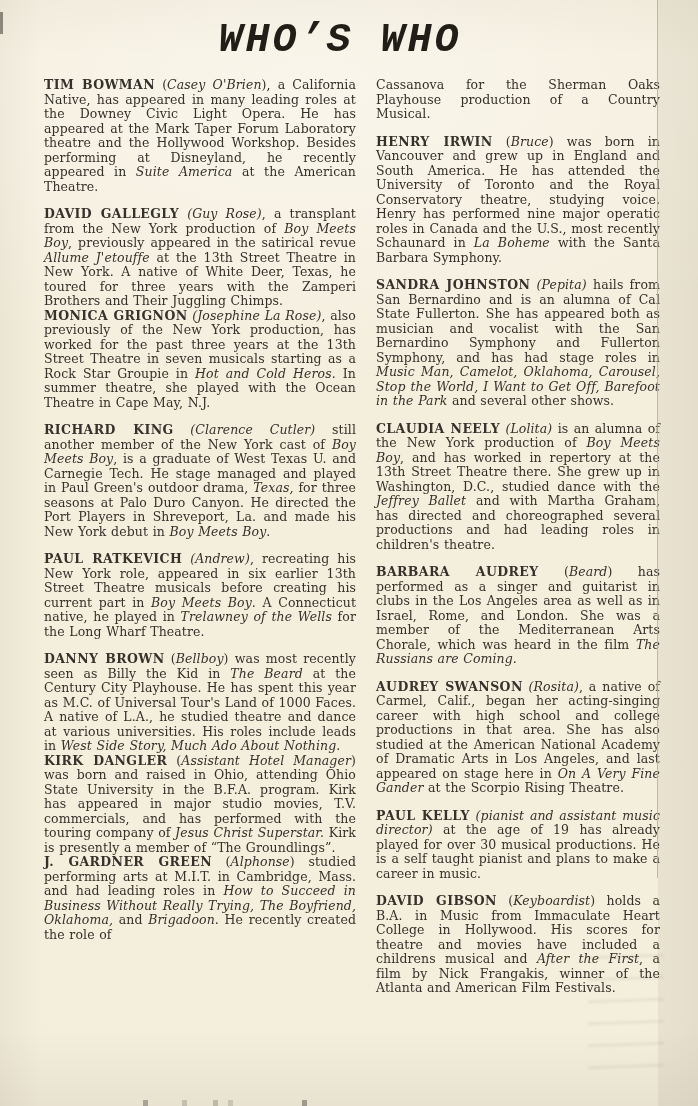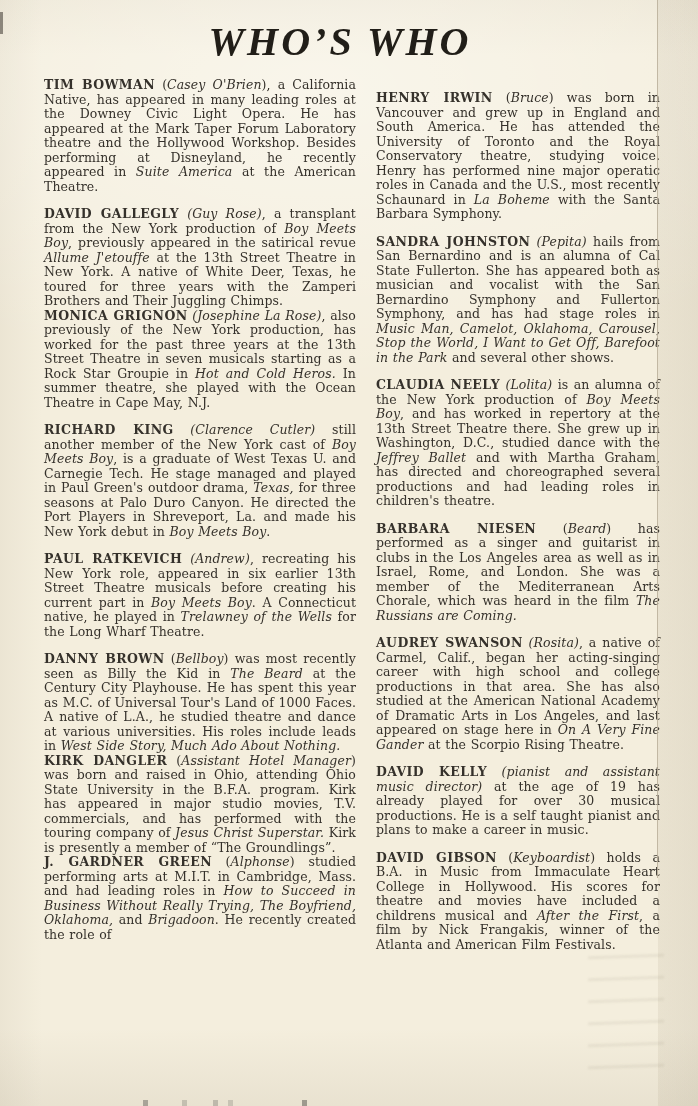--- a/index.html
+++ b/index.html
@@ -24,21 +24,21 @@
       linear-gradient(to bottom, rgba(120,105,80,0.05), rgba(120,105,80,0) 5%, rgba(120,105,80,0) 93%, rgba(120,105,80,0.09));
     pointer-events: none;
   }
   .page-title {
     position: absolute;
     top: 18px;
     left: 0;
     width: 680px;
     margin: 0;
     text-align: center;
-    font-family: Liberation Serif, serif;
+    font-family: Liberation Mono, monospace;
     font-style: italic;
     font-weight: bold;
     font-size: 40px;
     letter-spacing: 3px;
     color: var(--ink-title, #211e18);
   }
   .col {
     position: absolute;
     top: 78px;
     color: var(--ink, #35312b);
@@ -126,26 +126,27 @@
     <p class="bio"><span class="nm">TIM BOWMAN</span><span class="tx"> (</span><span class="it">Casey O'Brien</span><span class="tx">), a California Native, has appeared in many leading roles at the Downey Civic Light Opera. He has appeared at the Mark Taper Forum Laboratory theatre and the Hollywood Workshop. Besides performing at Disneyland, he recently appeared in </span><span class="it">Suite America</span><span class="tx"> at the American Theatre.</span></p>
     <p class="bio gap"><span class="nm">DAVID GALLEGLY</span><span class="tx"> </span><span class="it">(Guy Rose)</span><span class="tx">, a transplant from the New York production of </span><span class="it">Boy Meets Boy</span><span class="tx">, previously appeared in the satirical revue </span><span class="it">Allume J'etouffe</span><span class="tx"> at the 13th Street Theatre in New York. A native of White Deer, Texas, he toured for three years with the Zamperi Brothers and Their Juggling Chimps.</span></p>
     <p class="bio"><span class="nm">MONICA GRIGNON</span><span class="tx"> </span><span class="it">(Josephine La Rose)</span><span class="tx">, also previously of the New York production, has worked for the past three years at the 13th Street Theatre in seven musicals starting as a Rock Star Groupie in </span><span class="it">Hot and Cold Heros.</span><span class="tx"> In summer theatre, she played with the Ocean Theatre in Cape May, N.J.</span></p>
     <p class="bio gap"><span class="nm">RICHARD KING</span><span class="tx"> </span><span class="it">(Clarence Cutler)</span><span class="tx"> still another member of the New York cast of </span><span class="it">Boy Meets Boy</span><span class="tx">, is a graduate of West Texas U. and Carnegie Tech. He stage managed and played in Paul Green's outdoor drama, </span><span class="it">Texas,</span><span class="tx"> for three seasons at Palo Duro Canyon. He directed the Port Players in Shreveport, La. and made his New York debut in </span><span class="it">Boy Meets Boy</span><span class="tx">.</span></p>
     <p class="bio gap"><span class="nm">PAUL RATKEVICH</span><span class="tx"> </span><span class="it">(Andrew)</span><span class="tx">, recreating his New York role, appeared in six earlier 13th Street Theatre musicals before creating his current part in </span><span class="it">Boy Meets Boy</span><span class="tx">. A Connecticut native, he played in </span><span class="it">Trelawney of the Wells</span><span class="tx"> for the Long Wharf Theatre.</span></p>
     <p class="bio gap"><span class="nm">DANNY BROWN</span><span class="tx"> (</span><span class="it">Bellboy</span><span class="tx">) was most recently seen as Billy the Kid in </span><span class="it">The Beard</span><span class="tx"> at the Century City Playhouse. He has spent this year as M.C. of Universal Tour's Land of 1000 Faces. A native of L.A., he studied theatre and dance at various universities. His roles include leads in </span><span class="it">West Side Story, Much Ado About Nothing.</span></p>
     <p class="bio"><span class="nm">KIRK DANGLER</span><span class="tx"> (</span><span class="it">Assistant Hotel Manager</span><span class="tx">) was born and raised in Ohio, attending Ohio State University in the B.F.A. program. Kirk has appeared in major studio movies, T.V. commercials, and has performed with the touring company of </span><span class="it">Jesus Christ Superstar.</span><span class="tx"> Kirk is presently a member of “The Groundlings”.</span></p>
     <p class="bio"><span class="nm">J. GARDNER GREEN</span><span class="tx"> (</span><span class="it">Alphonse</span><span class="tx">) studied performing arts at M.I.T. in Cambridge, Mass. and had leading roles in </span><span class="it">How to Succeed in Business Without Really Trying, The Boyfriend, Oklahoma,</span><span class="tx"> and </span><span class="it">Brigadoon</span><span class="tx">. He recently created the role of</span></p>
   </div>
 <div class="col col-right">
+    <p class="bio"><span class="tx">Cassanova for the Sherman Oaks Playhouse production of a Country Musical.</span></p>
     <p class="bio gap"><span class="nm">HENRY IRWIN</span><span class="tx"> (</span><span class="it">Bruce</span><span class="tx">) was born in Vancouver and grew up in England and South America. He has attended the University of Toronto and the Royal Conservatory theatre, studying voice. Henry has performed nine major operatic roles in Canada and the U.S., most recently Schaunard in </span><span class="it">La Boheme</span><span class="tx"> with the Santa Barbara Symphony.</span></p>
     <p class="bio gap"><span class="nm">SANDRA JOHNSTON</span><span class="tx"> </span><span class="it">(Pepita)</span><span class="tx"> hails from San Bernardino and is an alumna of Cal State Fullerton. She has appeared both as musician and vocalist with the San Bernardino Symphony and Fullerton Symphony, and has had stage roles in </span><span class="it">Music Man, Camelot, Oklahoma, Carousel, Stop the World, I Want to Get Off, Barefoot in the Park</span><span class="tx"> and several other shows.</span></p>
     <p class="bio gap"><span class="nm">CLAUDIA NEELY</span><span class="tx"> </span><span class="it">(Lolita)</span><span class="tx"> is an alumna of the New York production of </span><span class="it">Boy Meets Boy</span><span class="tx">, and has worked in repertory at the 13th Street Theatre there. She grew up in Washington, D.C., studied dance with the </span><span class="it">Jeffrey Ballet</span><span class="tx"> and with Martha Graham, has directed and choreographed several productions and had leading roles in children's theatre.</span></p>
-    <p class="bio gap"><span class="nm">BARBARA NIESEN</span><span class="tx"> (</span><span class="it">Beard</span><span class="tx">) has performed as a singer and guitarist in clubs in the Los Angeles area as well as in Israel, Rome, and London. She was a member of the Mediterranean Arts Chorale, which was heard in the film </span><span class="it">The Russians are Coming.</span></p>
+    <p class="bio gap"><span class="nm">BARBARA AUDREY</span><span class="tx"> (</span><span class="it">Beard</span><span class="tx">) has performed as a singer and guitarist in clubs in the Los Angeles area as well as in Israel, Rome, and London. She was a member of the Mediterranean Arts Chorale, which was heard in the film </span><span class="it">The Russians are Coming.</span></p>
     <p class="bio gap"><span class="nm">AUDREY SWANSON</span><span class="tx"> </span><span class="it">(Rosita)</span><span class="tx">, a native of Carmel, Calif., began her acting-singing career with high school and college productions in that area. She has also studied at the American National Academy of Dramatic Arts in Los Angeles, and last appeared on stage here in </span><span class="it">On A Very Fine Gander</span><span class="tx"> at the Scorpio Rising Theatre.</span></p>
-    <p class="bio gap"><span class="nm">DAVID KELLY</span><span class="tx"> </span><span class="it">(pianist and assistant music director)</span><span class="tx"> at the age of 19 has already played for over 30 musical productions. He is a self taught pianist and plans to make a career in music.</span></p>
+    <p class="bio gap"><span class="nm">PAUL KELLY</span><span class="tx"> </span><span class="it">(pianist and assistant music director)</span><span class="tx"> at the age of 19 has already played for over 30 musical productions. He is a self taught pianist and plans to make a career in music.</span></p>
     <p class="bio gap"><span class="nm">DAVID GIBSON</span><span class="tx"> (</span><span class="it">Keyboardist</span><span class="tx">) holds a B.A. in Music from Immaculate Heart College in Hollywood. His scores for theatre and movies have included a childrens musical and </span><span class="it">After the First</span><span class="tx">, a film by Nick Frangakis, winner of the Atlanta and American Film Festivals.</span></p>
   </div>
 
 <div class="fold-line"></div>
 <div class="edge-shade"></div>
 <div class="bleed-marks"></div>
 <div class="corner-mark"></div>
 <div class="scan-mark m1"></div>
 <div class="scan-mark m2"></div>
 <div class="scan-mark m3"></div>

